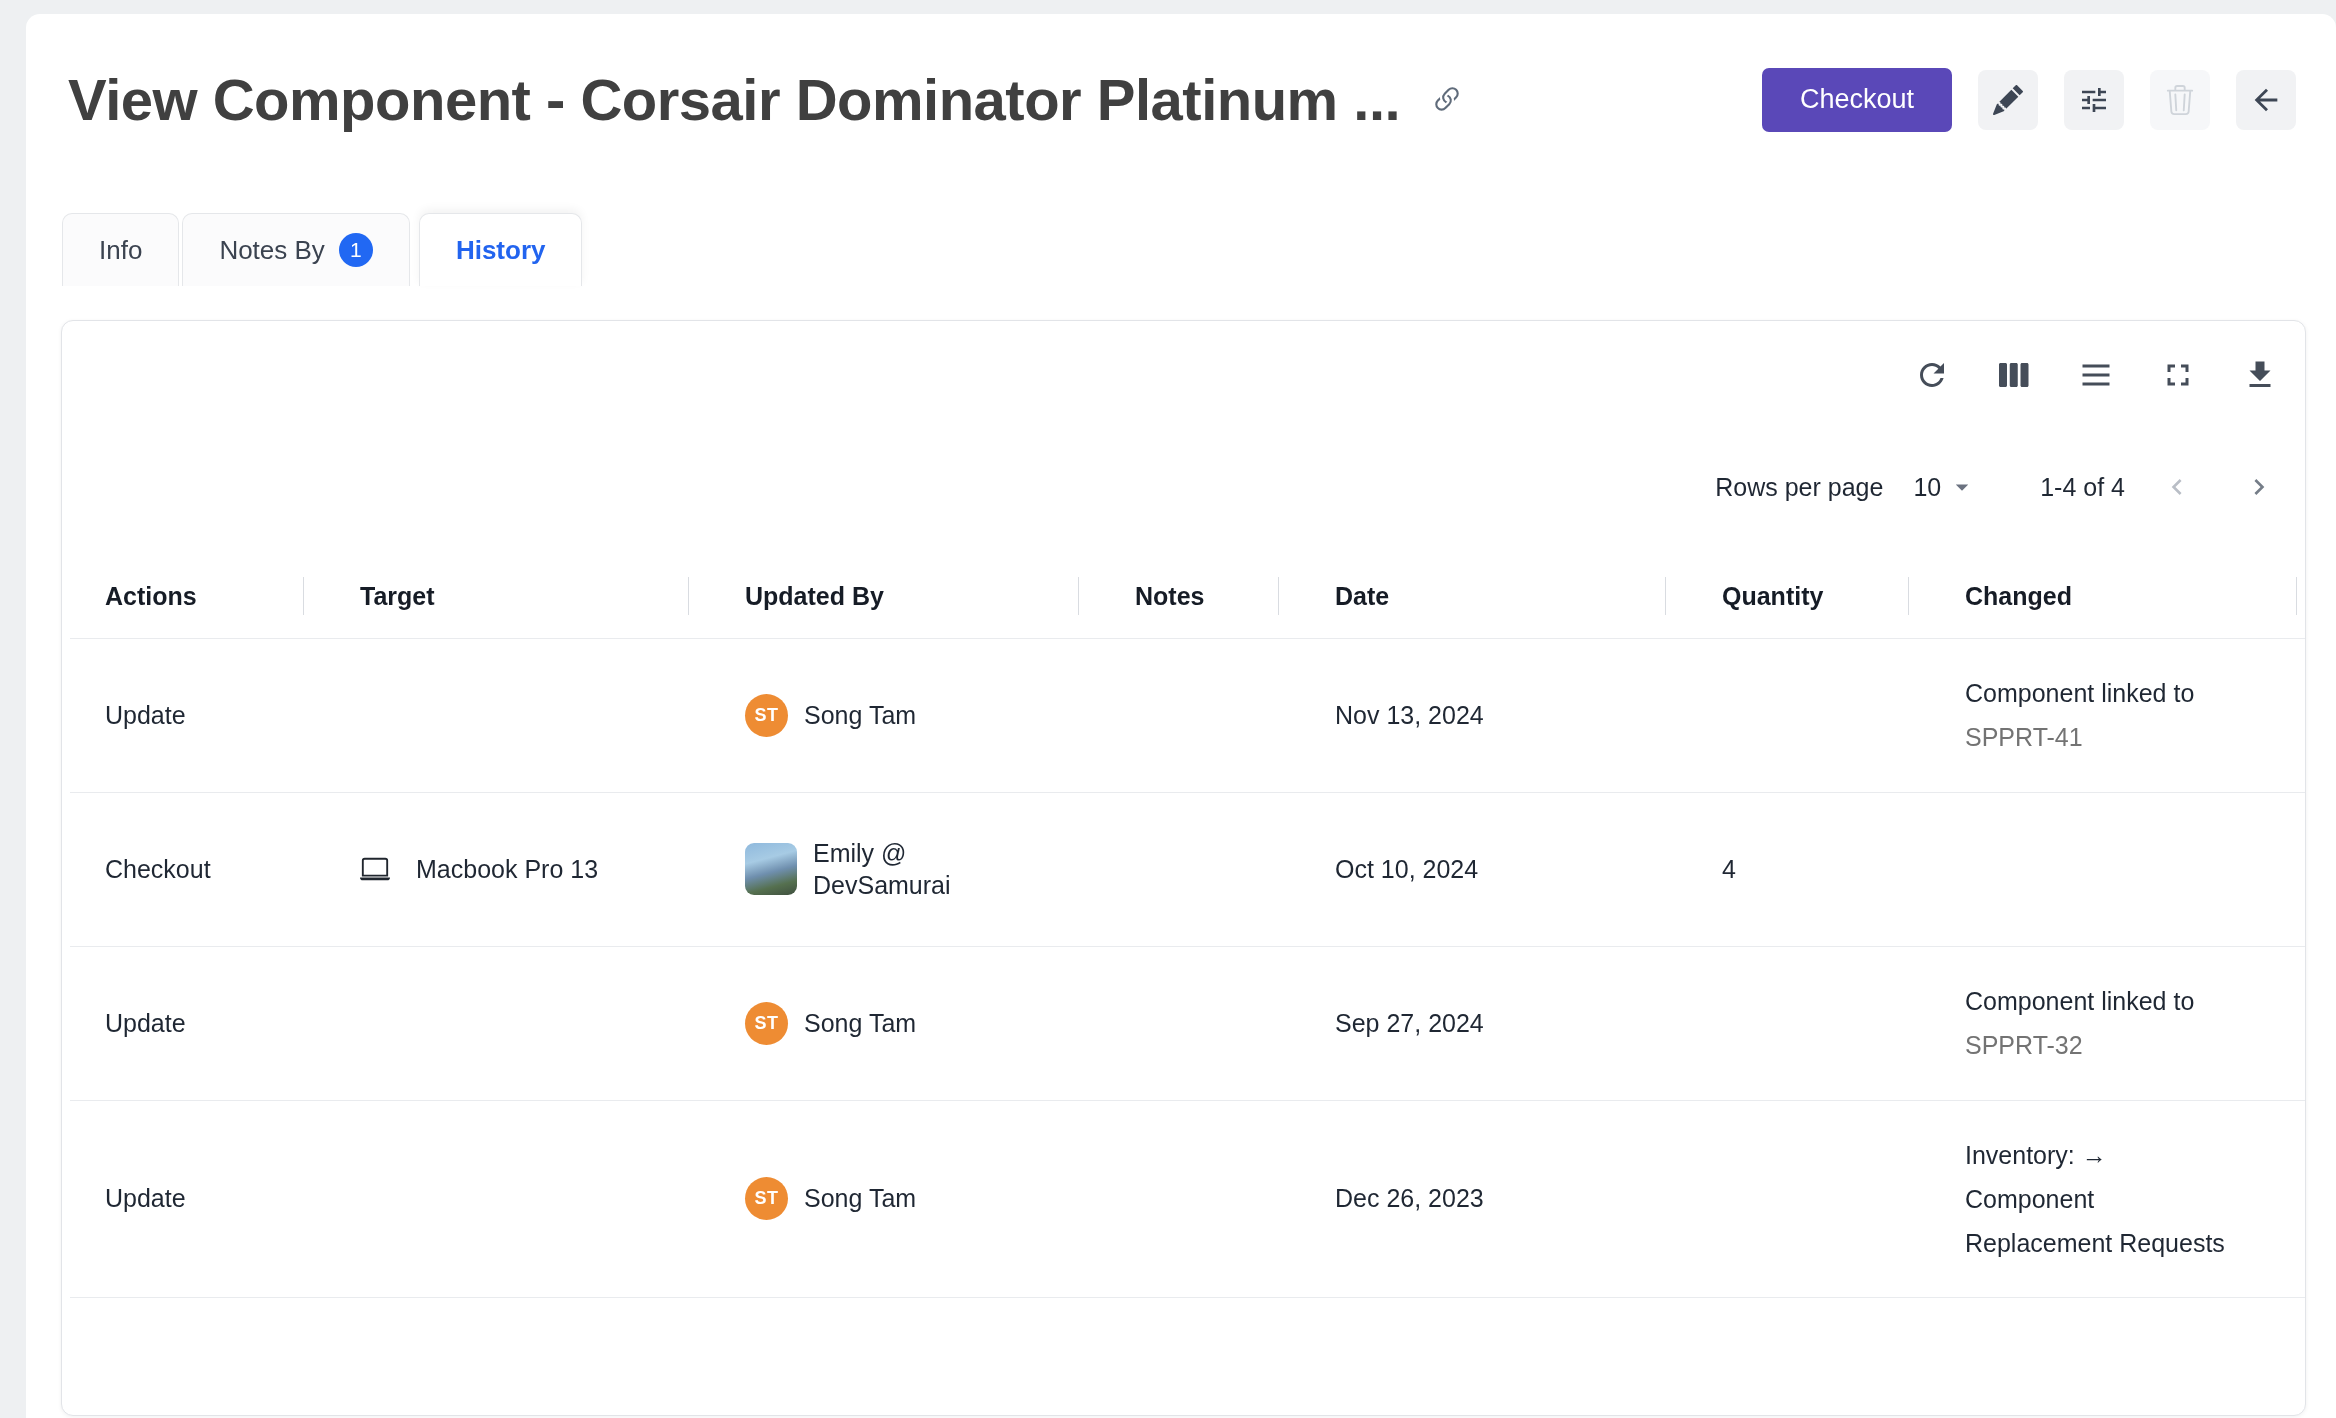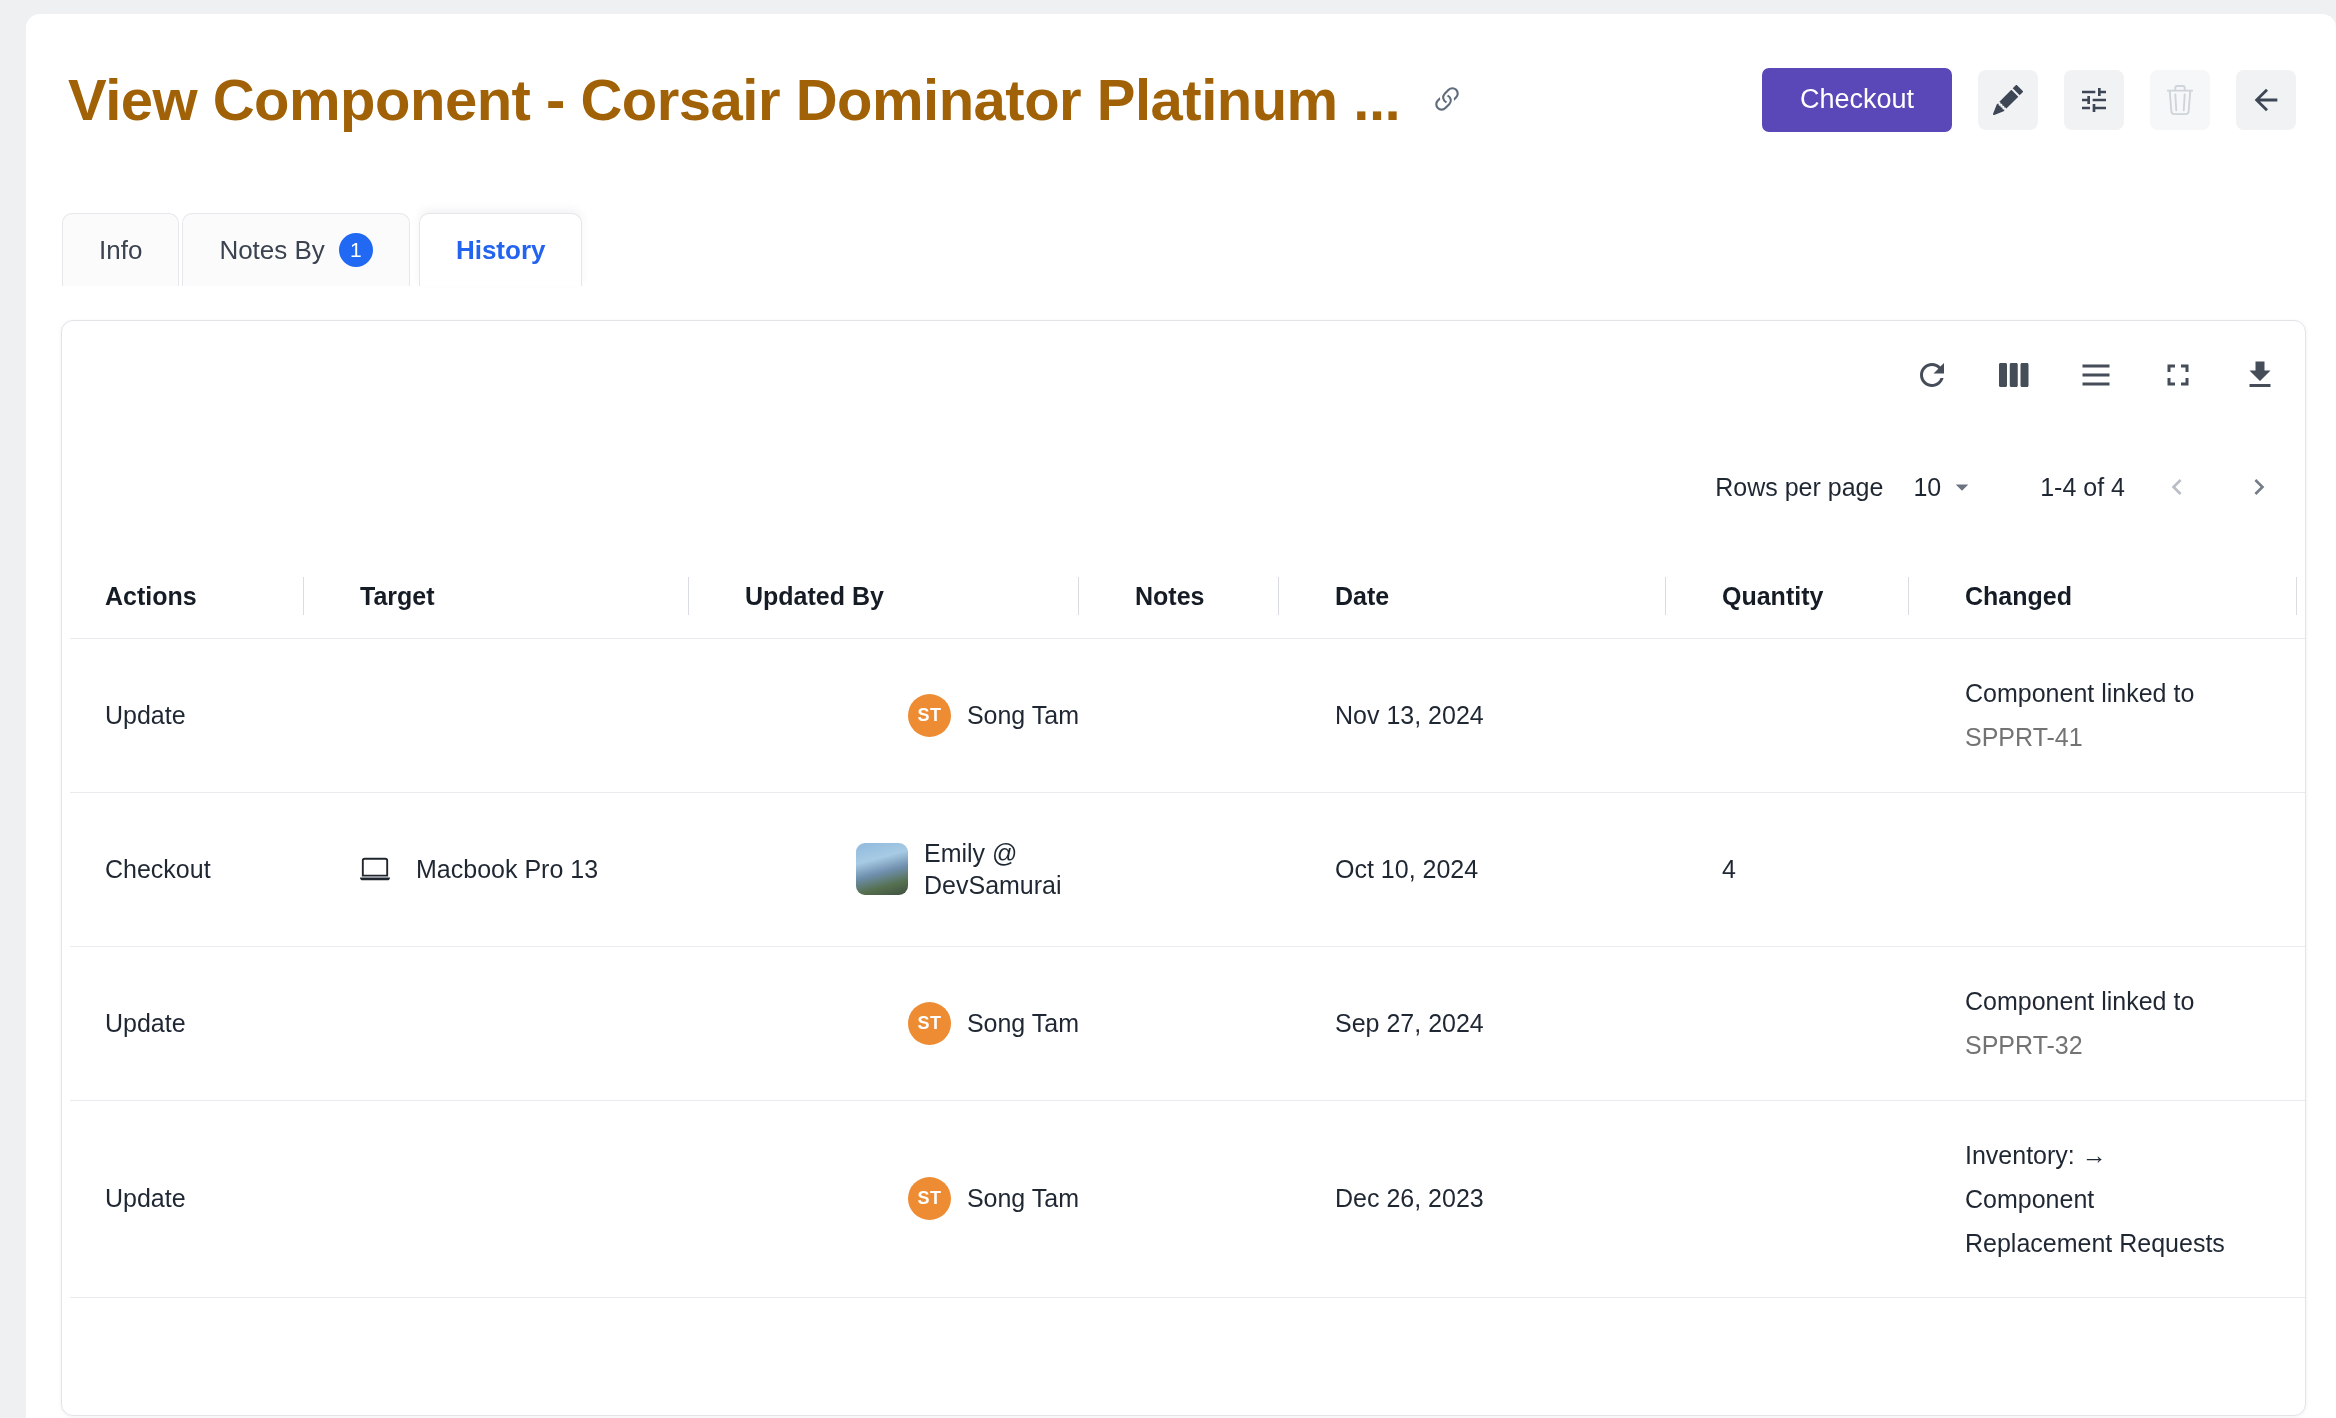--- a/index.html
+++ b/index.html
@@ -16,21 +16,21 @@
     background:#ffffff;
     border-radius:14px 14px 0 0;
     padding:0 40px 0 36px;
   }
   
   .header-row {
     margin-top:52px; padding-left:6px;
     display:flex; align-items:center;
   }
   .page-title {
-    font-size:58px; font-weight:700; color:#a16207;
+    font-size:58px; font-weight:700; color:#404040;
     letter-spacing:-0.5px; white-space:nowrap;
   }
   .link-icon {
     margin-left:30px; color:#5f6b7a; display:flex; align-items:center;
     cursor:pointer;
   }
   .spacer { flex:1; }
   .btn-group { display:flex; align-items:center; gap:26px; }
   .btn-checkout {
     height:64px; padding:0 38px; border:none; border-radius:7px;
@@ -100,21 +100,21 @@
   td { padding-left:56px; vertical-align:middle; line-height:1.45; }
   .sep {
     position:absolute; right:0; top:50%; transform:translateY(-50%);
     width:1px; height:38px; background:#d9dce1;
   }
   th:last-child .sep { right:16px; }
   tbody td { border-top:1px solid #e9ebee; }
   tr.row-std td { height:154px; }
   tr.row-tall td { height:197px; }
   tr.footer-row td { height:118px; }
-  .user { display:flex; align-items:center; gap:16px;justify-content:flex-end; }
+  .user { display:flex; align-items:center; gap:16px; }
   .avatar-initials {
     flex:none; width:43px; height:43px; border-radius:50%;
     background:#ee8c33; color:#ffffff; font-size:18px; font-weight:700;
     display:flex; align-items:center; justify-content:center; letter-spacing:.5px;
   }
   .avatar-photo {
     flex:none; width:52px; height:52px; border-radius:9px;
     background:linear-gradient(165deg,#8fb9dd 0%,#a7cbe4 32%,#6f8fae 55%,#55704f 78%,#3f4f3f 100%);
   }
   .name { line-height:1.3; }

